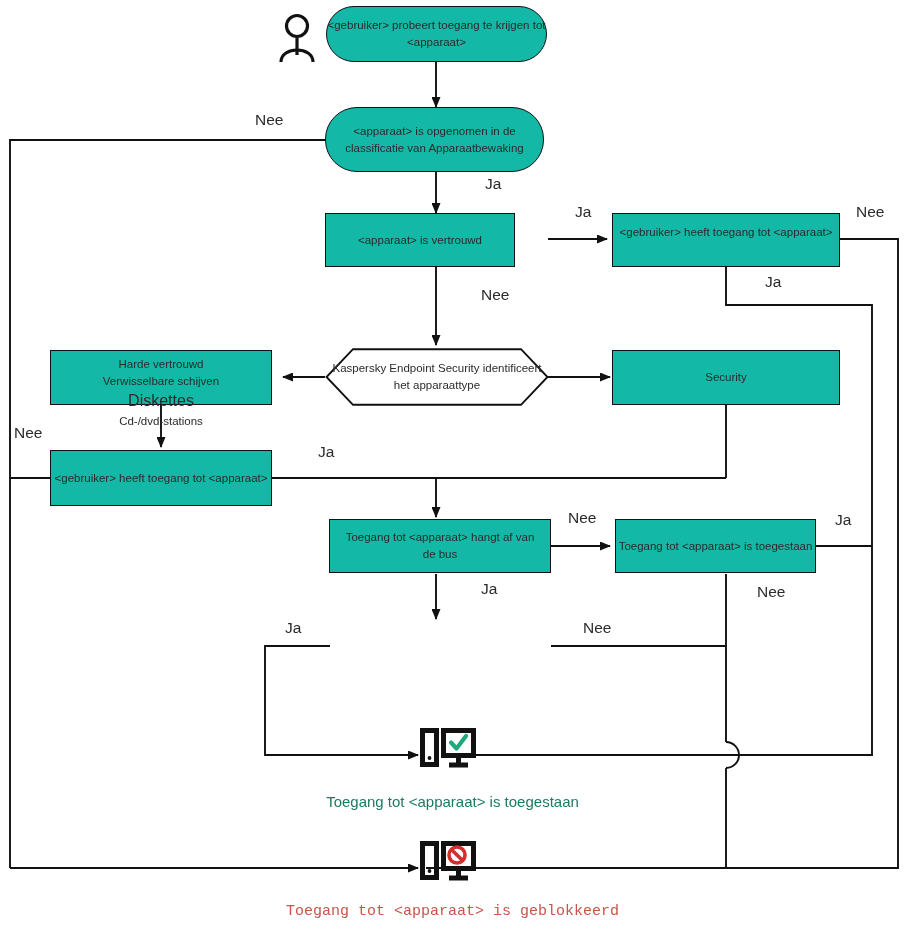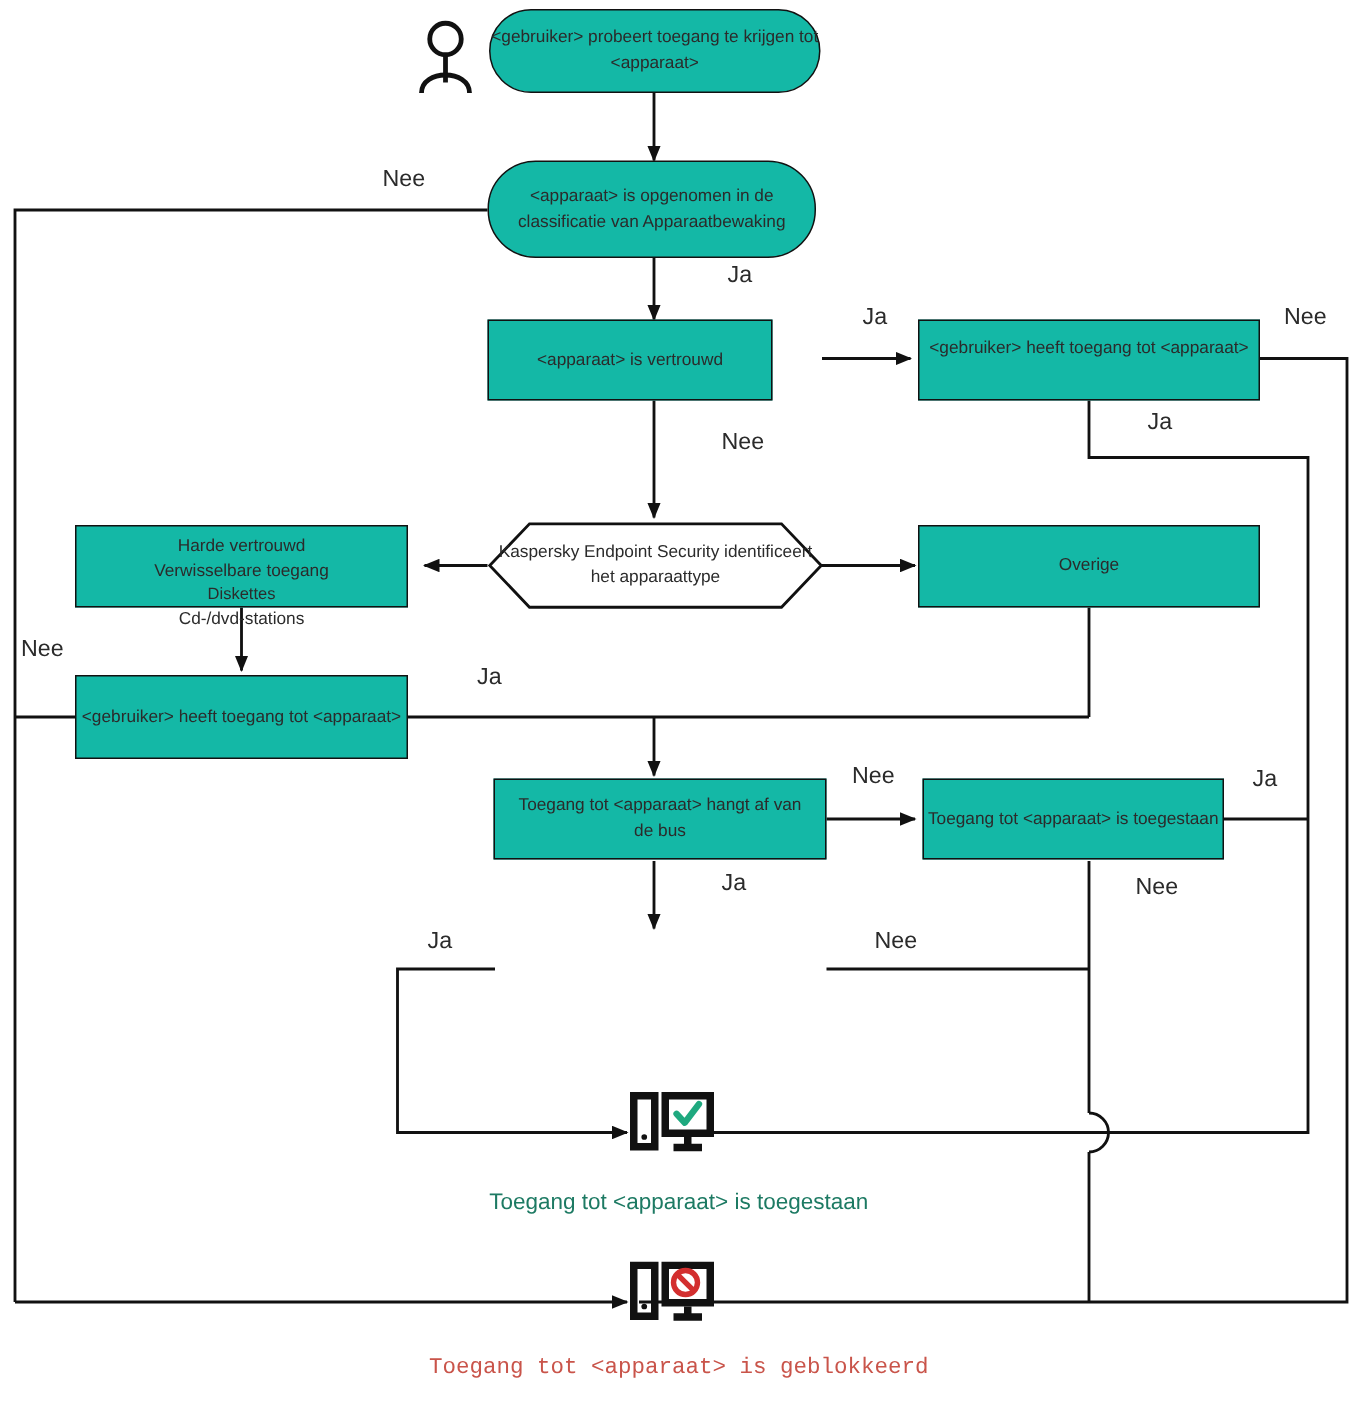--- a/index.html
+++ b/index.html
@@ -9,21 +9,21 @@
   .node{position:absolute;box-sizing:border-box;display:flex;align-items:center;justify-content:center;
         text-align:center;background:#14b8a6;color:#2b2b2b;font-size:11.5px;line-height:1.45;}
   .box{border:1.6px solid #111111;}
   .rounded{border:1.6px solid #111111;border-radius:30px;}
   .hexnode{background:transparent;border:none;}
   .hexnode .hextext{position:relative;z-index:2;}
   .lbl{position:absolute;font-size:15.5px;color:#2b2b2b;white-space:nowrap;}
   .caption{position:absolute;font-size:15px;white-space:nowrap;text-align:center;}
   .stack{display:block;}
   .stack span{display:block;}
-  .small{font-size:11px;text-align:center;}
+  .small{font-size:16px;text-align:center;}
   .iconbox{position:absolute;}
 </style>
 </head>
 <body>
 
 <div id="stage">
 
   <svg id="wires" viewBox="0 0 905 948">
     <defs>
       <marker id="ah" markerWidth="11" markerHeight="9" refX="10" refY="4.5" orient="auto" markerUnits="userSpaceOnUse">
@@ -103,27 +103,27 @@
 
   <div class="node hexnode" style="left:325px;top:348px;width:224px;height:58px;">
     <svg width="224" height="58" viewBox="0 0 224 58" style="position:absolute;left:0;top:0;">
       <polygon points="28,1.2 196,1.2 222.5,29 196,56.8 28,56.8 1.5,29" fill="#ffffff" stroke="#111111" stroke-width="1.9"></polygon>
     </svg>
     <span class="hextext">Kaspersky Endpoint Security identificeert het apparaattype</span>
   </div>
 
   <div class="node box stack" style="left:50px;top:350px;width:222px;height:55px;padding-top:5px;">
     <span>Harde vertrouwd</span>
-    <span>Verwisselbare toegang</span>
+    <span>Verwisselbare schijven</span>
     <span class="small">Diskettes</span>
     <span>Cd-/dvd-stations</span>
   </div>
 
   <div class="node box" style="left:612px;top:350px;width:228px;height:55px;">
-    <span>Overige</span>
+    <span>Security</span>
   </div>
 
   <div class="node box" style="left:50px;top:450px;width:222px;height:56px;">
     <span>&lt;gebruiker&gt; heeft toegang tot &lt;apparaat&gt;</span>
   </div>
 
   <div class="node box" style="left:329px;top:519px;width:222px;height:54px;padding:0 8px;">
     <span>Toegang tot &lt;apparaat&gt; hangt af van de bus</span>
   </div>
 

